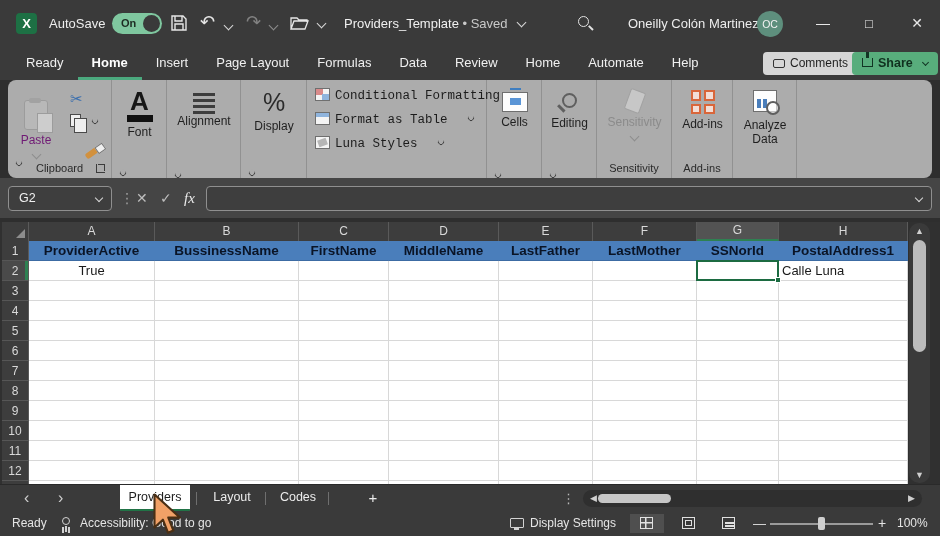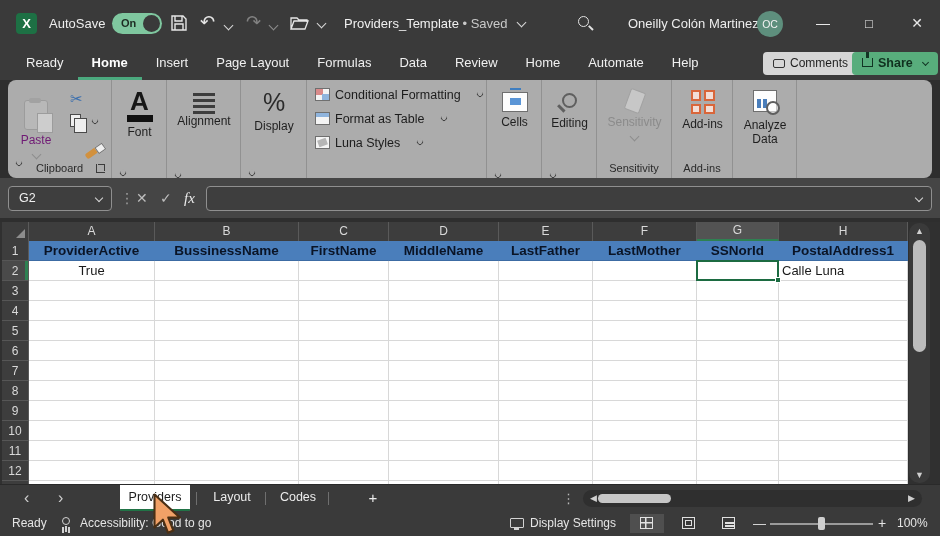--- a/index.html
+++ b/index.html
@@ -59,21 +59,21 @@
   .paste-icon::before { content:""; position:absolute; left:4px; top:-3px; width:12px; height:5px; background:#9a9a9a; border-radius:2px; }
   .paste-icon::after { content:""; position:absolute; right:-6px; bottom:-4px; width:14px; height:18px; background:#e9e9e9; border:1.5px solid #8f8f8f; }
   .copy-icon { display:inline-block; width:11px; height:13px; border:1.4px solid #4a4a4a; background:#efefef; position:relative; }
   .copy-icon::after { content:""; position:absolute; left:3px; top:3px; width:11px; height:13px; border:1.4px solid #4a4a4a; background:#efefef; }
   .brush-icon { display:inline-block; width:14px; height:6px; background:#d2913e; border-radius:2px; transform:rotate(-35deg); position:relative; }
   .brush-icon::after { content:""; position:absolute; right:-7px; top:0; width:7px; height:6px; background:#efefef; border:1px solid #777; }
   .font-A { font-size:26px; font-weight:bold; line-height:26px; color:#161616; }
   .font-bar { width:26px; height:7px; background:#101010; margin:1px auto 0; }
   .align-icon { width:22px; height:2.5px; background:#3d3d3d; box-shadow:0 6px 0 #3d3d3d, 0 12px 0 #3d3d3d, 0 18px 0 #3d3d3d; margin:3px auto 18px; }
   .pct { font-size:25px; line-height:28px; color:#2b2b2b; }
-  .styles-row { position:absolute; left:8px; height:20px; font-size:12.5px; white-space:nowrap; color:#1c1c1c; }
+  .styles-row { position:absolute; left:8px; height:20px; font-size:12.5px; white-space:nowrap; color:#1c1c1c;font-family:Liberation Mono, monospace; }
   .mini-grid { display:inline-block; width:15px; height:13px; border:1px solid #6f6f6f; background:#f4f4f4; vertical-align:-2px; margin-right:5px; position:relative; }
   .mini-grid.cf::before { content:""; position:absolute; left:0; top:0; width:7px; height:6px; background:#d98a8a; }
   .mini-grid.cf::after { content:""; position:absolute; right:0; bottom:0; width:7px; height:6px; background:#8fb4dd; }
   .mini-grid.tbl::before { content:""; position:absolute; left:0; top:0; right:0; height:4px; background:#8fb4dd; }
   .mini-grid.cs::before { content:""; position:absolute; left:2px; top:2px; width:9px; height:7px; background:#b5b5b5; transform:rotate(-20deg); }
   .cells-icon { width:26px; height:20px; border:1.5px solid #6f6f6f; background:#fdfdfd; margin:2px auto 0; position:relative; }
   .cells-icon::before { content:""; position:absolute; left:7px; top:5px; width:11px; height:7px; background:#5a95d6; }
   .cells-icon::after { content:""; position:absolute; left:7px; top:-5px; width:11px; height:2px; background:#3f7ec0; }
   .mag-icon { width:15px; height:15px; border:2.5px solid #5f5f5f; border-radius:50%; margin:3px auto 0; position:relative; }
   .mag-icon::after { content:""; position:absolute; left:-7px; top:12px; width:9px; height:2.5px; background:#5f5f5f; transform:rotate(45deg); }

